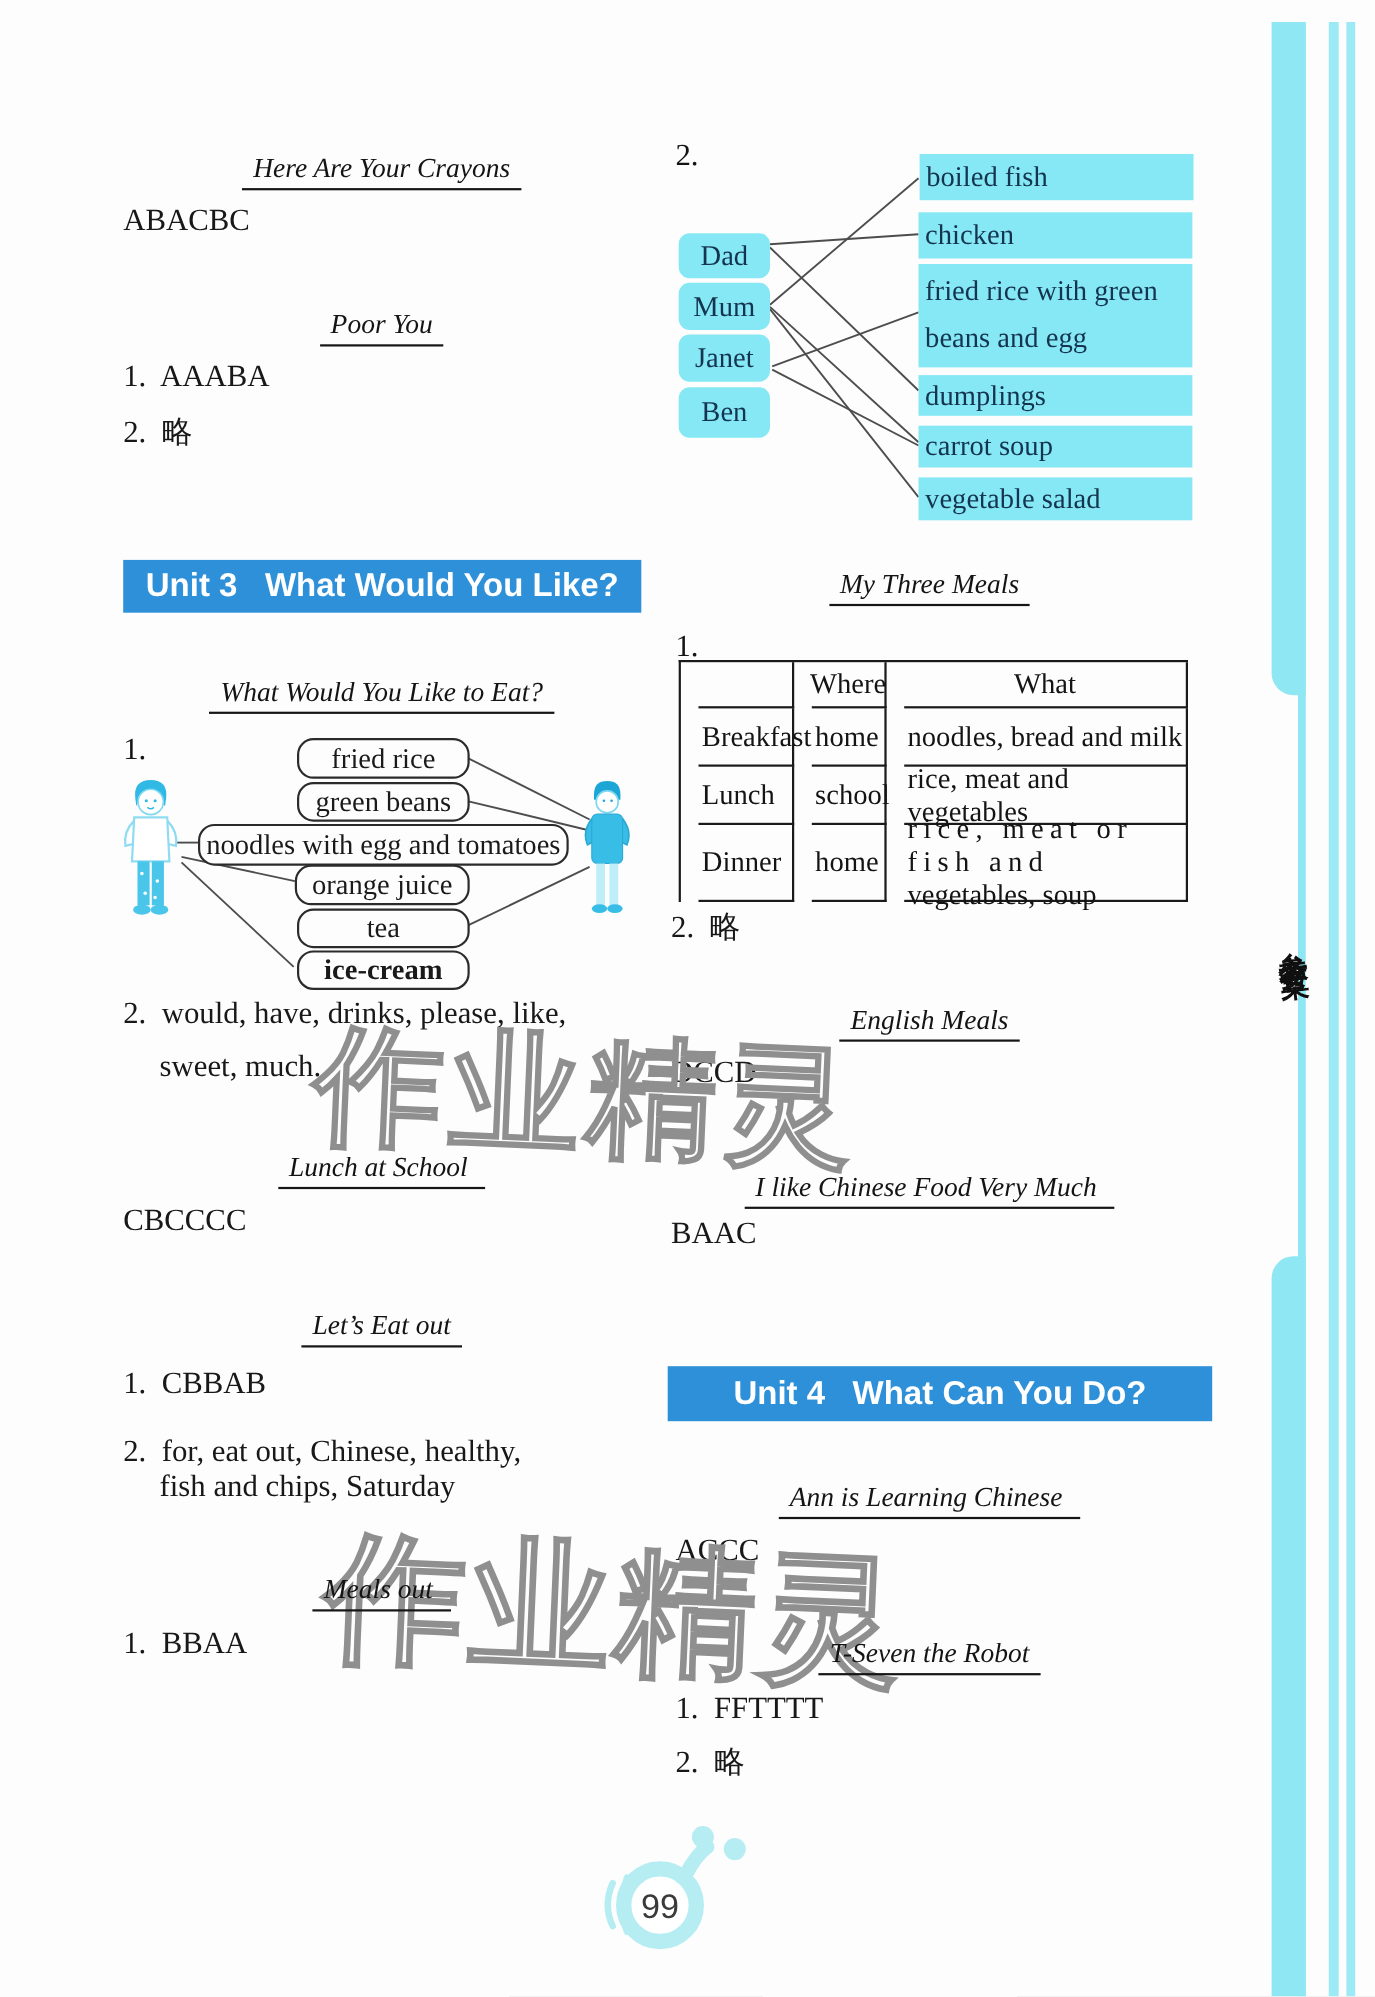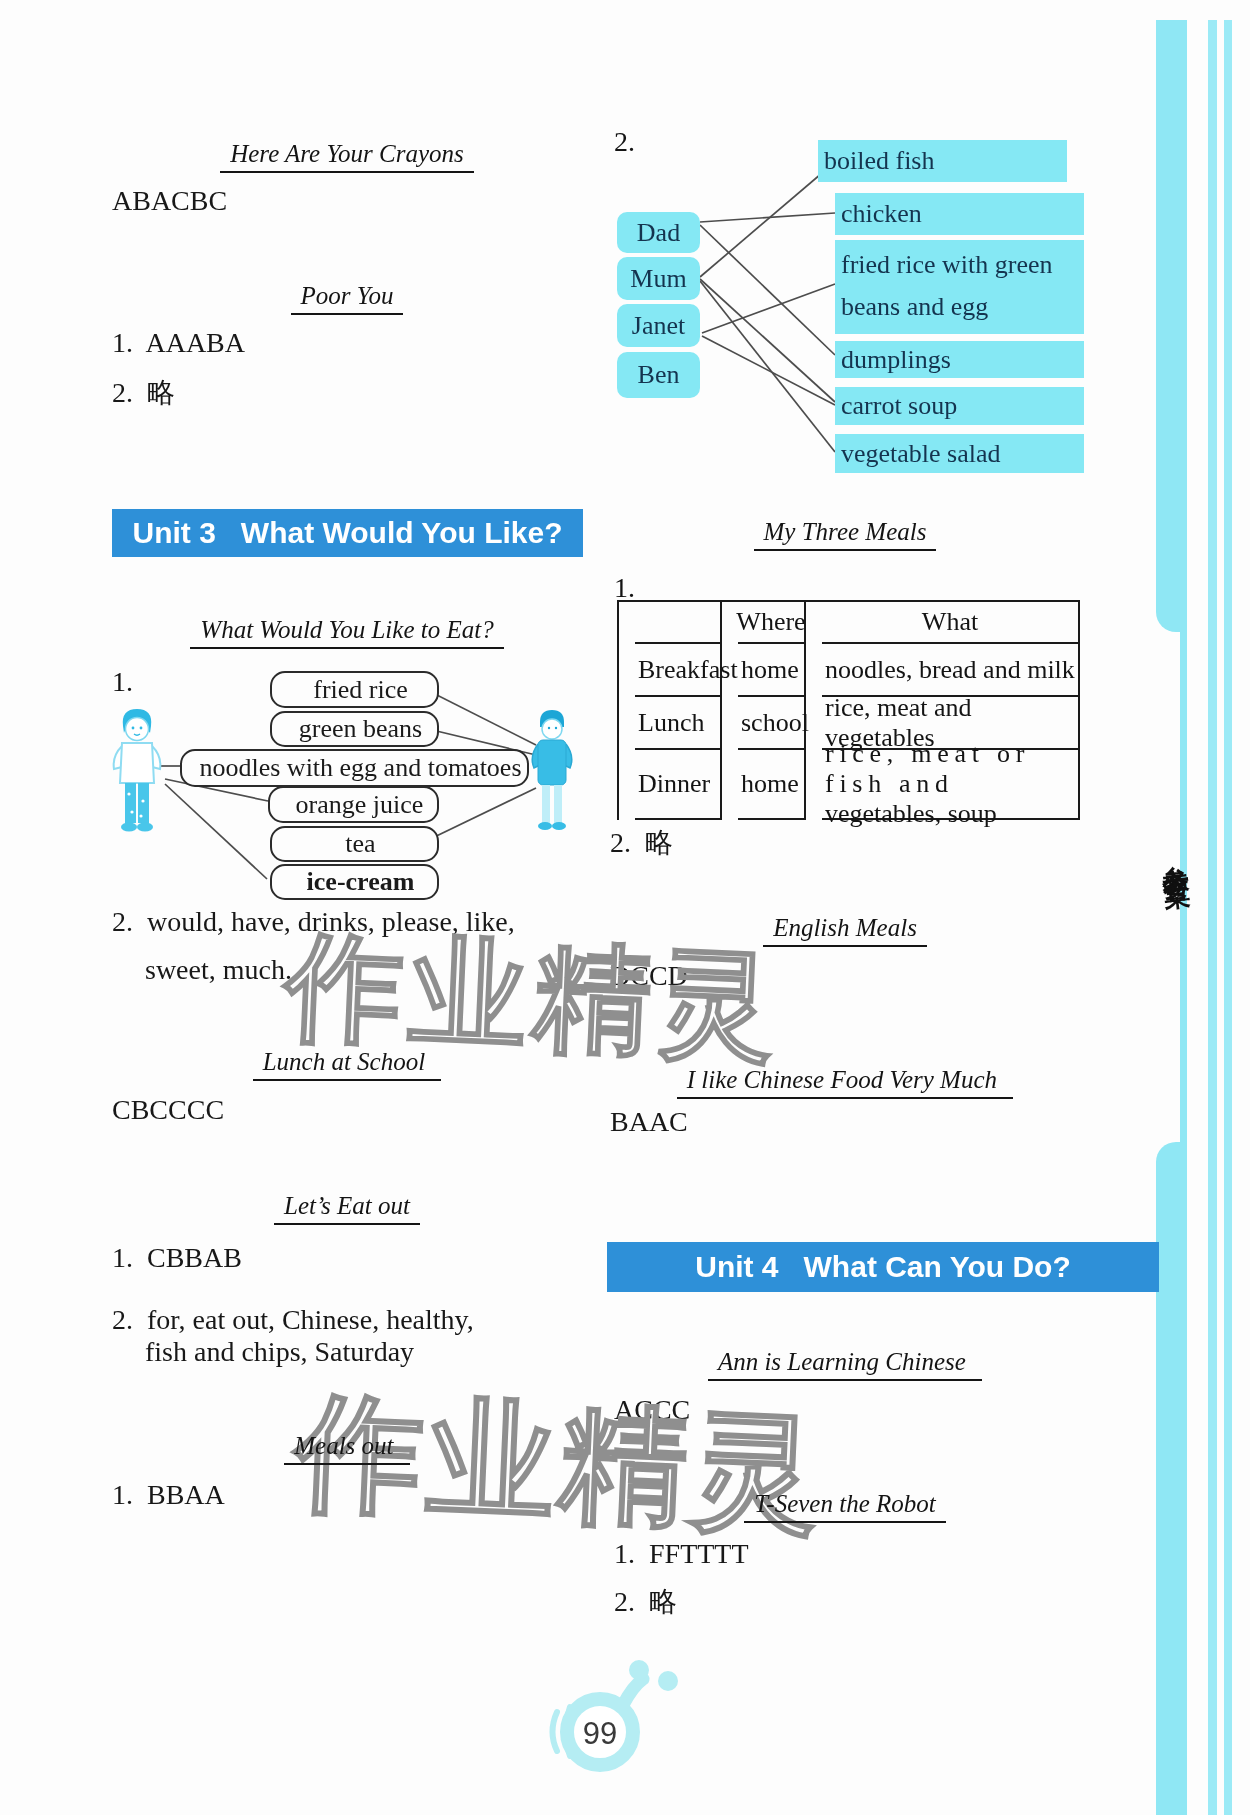--- a/index.html
+++ b/index.html
@@ -12,21 +12,21 @@
   .hwrap-r{left:610px;width:470px;}
   .head{display:inline-block;font-style:italic;font-weight:normal;font-size:25px;
         border-bottom:2.5px solid #151515;padding:0 10px 3px 10px;white-space:pre;}
   .banner{position:absolute;background:#2e90d8;color:#ffffff;
           font-family:"Liberation Sans", sans-serif;font-weight:bold;font-size:30px;
           text-align:center;white-space:pre;}
   .cyanbox{position:absolute;background:#85e8f4;color:#14344f;font-size:26px;}
   .namebox{text-align:center;border-radius:10px;}
   .foodbox{padding-left:6px;}
   .kidbox{position:absolute;border:2px solid #2b2b2b;border-radius:15px;background:#fdfdfd;
-          font-size:26px;text-align:center;color:#1a1a1a;padding-left:12px;}
+          font-size:26px;text-align:center;color:#1a1a1a;}
   .lines-overlay{position:absolute;left:0;top:0;pointer-events:none;}
   .mtable{position:absolute;left:617px;top:600px;width:461px;border-top:2px solid #1a1a1a;
           border-left:2px solid #1a1a1a;display:grid;grid-template-columns:103px 84px 274px;
           font-size:26px;}
   .mcell{border-right:2px solid #1a1a1a;border-bottom:2px solid #1a1a1a;
          padding:2px 3px;display:flex;flex-direction:column;justify-content:center;margin-left:16px;}
   .mhead{text-align:center;align-items:center;height:36px;}
   .r1{height:47px;} .r2{height:47px;} .r3{height:64px;}
   .spread{letter-spacing:0.22em;}
   .wm{position:absolute;font-family:"Liberation Sans", sans-serif;font-weight:bold;
@@ -153,21 +153,21 @@
   </div>
   <div class="abs ans" style="left:112px;top:1479px;">1.  BBAA</div>
 
   <div class="abs qlabel" style="left:614px;top:126px;">2.</div>
 
   <div class="cyanbox namebox" style="left:617px;top:212px;width:83px;height:41px;line-height:41px;">Dad</div>
   <div class="cyanbox namebox" style="left:617px;top:257px;width:83px;height:43px;line-height:43px;">Mum</div>
   <div class="cyanbox namebox" style="left:617px;top:304px;width:83px;height:43px;line-height:43px;">Janet</div>
   <div class="cyanbox namebox" style="left:617px;top:352px;width:83px;height:46px;line-height:46px;">Ben</div>
 
-  <div class="cyanbox foodbox" style="left:818px;top:140px;width:243px;height:42px;line-height:42px;">boiled fish</div>
+  <div class="cyanbox foodbox" style="left:836px;top:140px;width:243px;height:42px;line-height:42px;">boiled fish</div>
   <div class="cyanbox foodbox" style="left:835px;top:193px;width:243px;height:42px;line-height:42px;">chicken</div>
   <div class="cyanbox foodbox" style="left:835px;top:240px;width:243px;height:90px;padding-top:4px;line-height:42px;">
     <div>fried rice with green</div>
     <div>beans and egg</div>
   </div>
   <div class="cyanbox foodbox" style="left:835px;top:341px;width:243px;height:37px;line-height:37px;">dumplings</div>
   <div class="cyanbox foodbox" style="left:835px;top:387px;width:243px;height:38px;line-height:38px;">carrot soup</div>
   <div class="cyanbox foodbox" style="left:835px;top:434px;width:243px;height:39px;line-height:39px;">vegetable salad</div>
 
   <div class="hwrap hwrap-r" style="top:518px;">
@@ -201,21 +201,21 @@
   <div class="hwrap hwrap-r" style="top:914px;">
     <span class="head">English Meals</span>
   </div>
   <div class="abs ans" style="left:610px;top:960px;">DCCD</div>
 
   <div class="hwrap hwrap-r" style="top:1066px;">
     <span class="head">I like Chinese Food Very Much </span>
   </div>
   <div class="abs ans" style="left:610px;top:1106px;">BAAC</div>
 
-  <div class="banner" style="left:607px;top:1242px;width:552px;height:50px;line-height:50px;">Unit 4   What Can You Do?</div>
+  <div class="banner" style="left:607px;top:1242px;width:495px;height:50px;line-height:50px;">Unit 4   What Can You Do?</div>
 
   <div class="hwrap hwrap-r" style="top:1348px;">
     <span class="head">Ann is Learning Chinese </span>
   </div>
   <div class="abs ans" style="left:614px;top:1394px;">ACCC</div>
 
   <div class="hwrap hwrap-r" style="top:1490px;z-index:6;">
     <span class="head">T-Seven the Robot</span>
   </div>
   <div class="abs ans" style="left:614px;top:1538px;">1.  FFTTTT</div>

